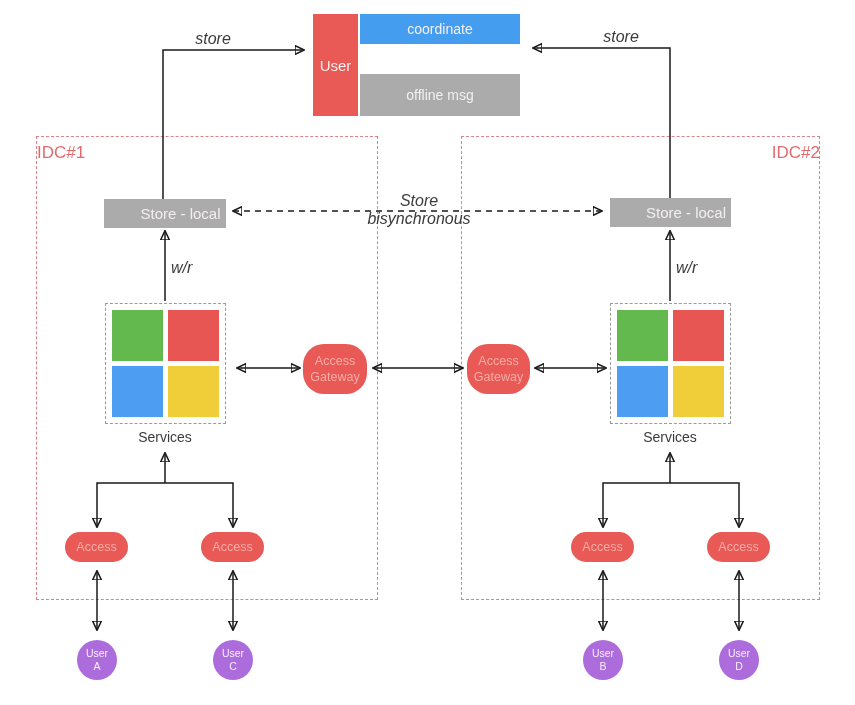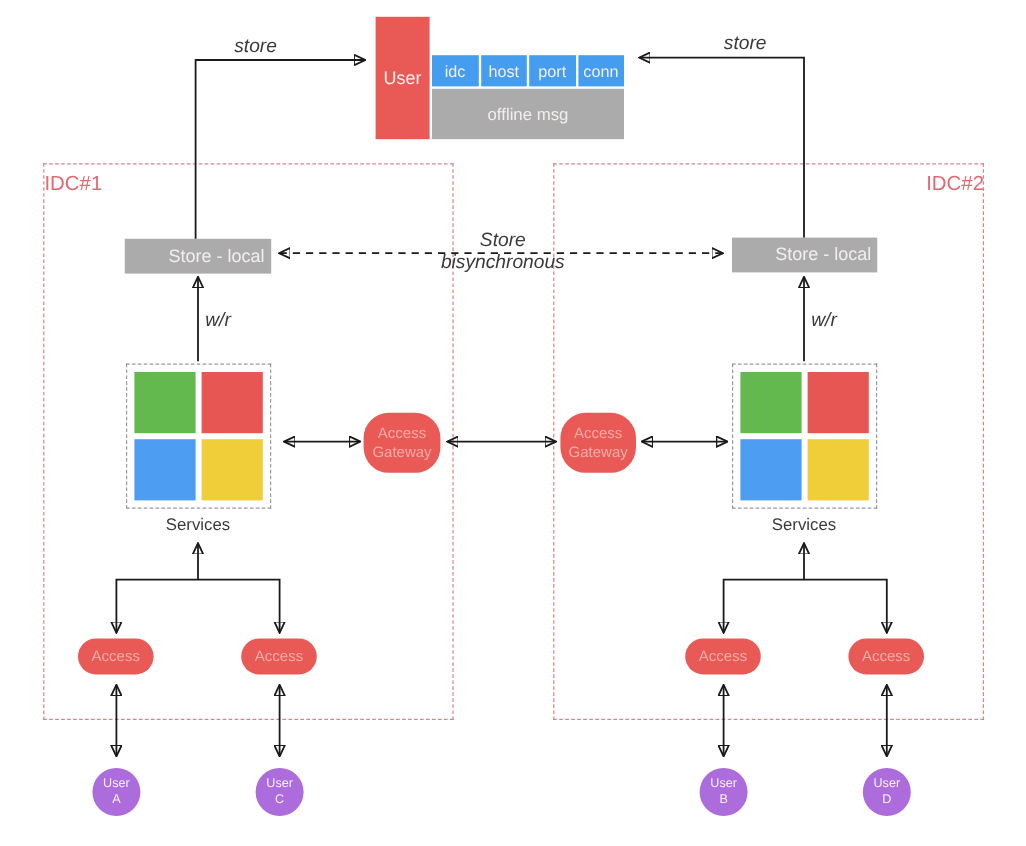--- a/index.html
+++ b/index.html
@@ -83,26 +83,21 @@
 </head>
 <body>
 
 <div class="idc-region" id="idc1-region"></div>
 <div class="idc-region" id="idc2-region"></div>
 <div class="idc-title" id="idc1-title">IDC#1</div>
 <div class="idc-title" id="idc2-title">IDC#2</div>
 
 <div class="abs" id="user-table">
   <div class="cell" id="user-cell">User</div>
-  <div class="abs" id="fields-row">
-    <span class="fld">idc</span>
-    <span class="fld">host</span>
-    <span class="fld">port</span>
-    <span class="fld">conn</span>
-  </div>
+  <div class="cell" id="coordinate-hdr">coordinate</div>
   <div class="cell" id="offline-cell">offline msg</div>
 </div>
 
 <div class="cell store-box" id="store-left">Store - local</div>
 <div class="cell store-box" id="store-right">Store - local</div>
 
 <div class="services-grid" id="services-grid-1">
   <div class="sq-green"></div>
   <div class="sq-red"></div>
   <div class="sq-blue"></div>

